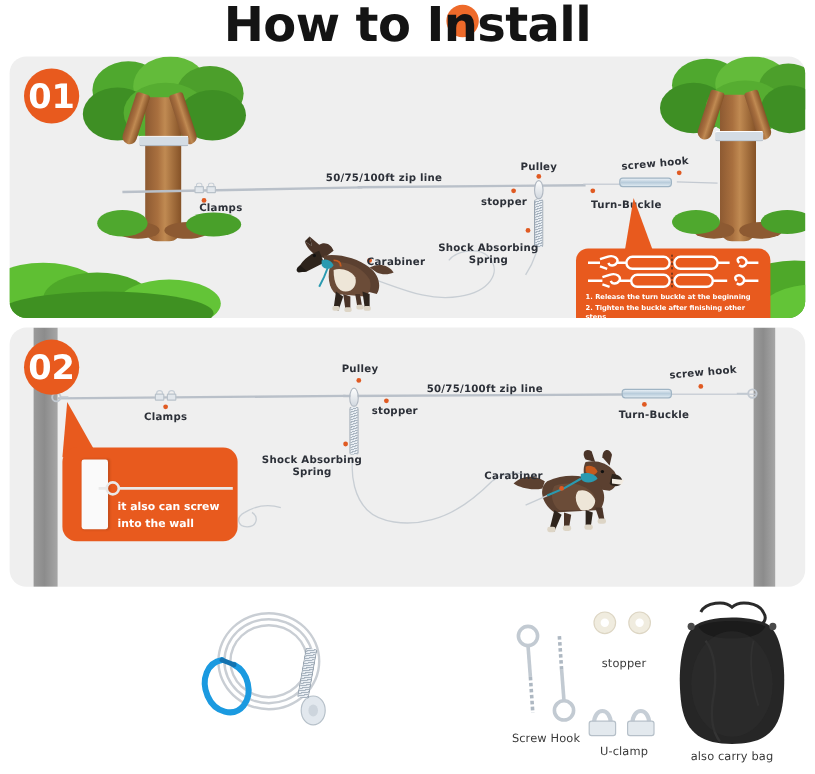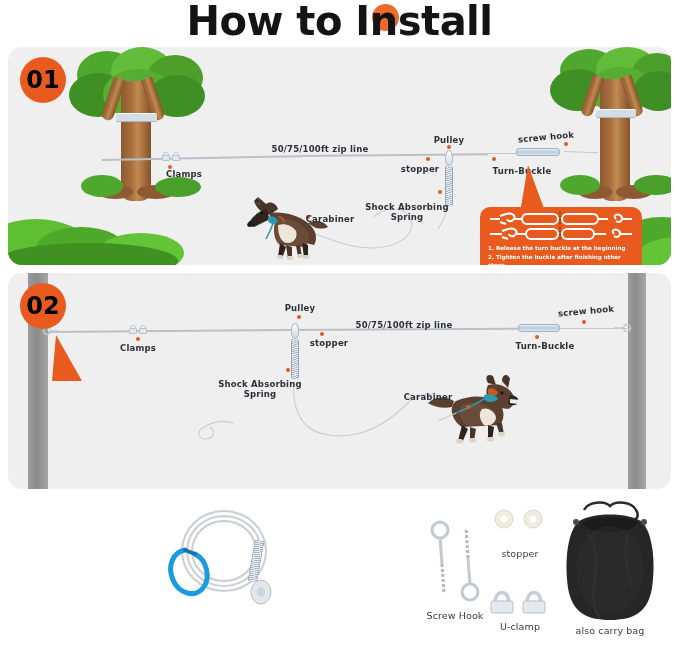--- a/index.html
+++ b/index.html
@@ -47,23 +47,23 @@
   }
   #panel-01 { top: 47px; height: 218px; }
   #panel-02 { top: 273px; height: 216px; }
 
   .badge {
     position: absolute;
     left: 12px; top: 10px;
     width: 46px; height: 46px;
     border-radius: 50%;
     background: #E85A1E;
-    color: #000000;
+    color: #ffffff;
     display: flex; align-items: center; justify-content: center;
-    font-size: 24px; font-weight: bold;
+    font-size: 28px; font-weight: bold;
     letter-spacing: 0px;
     z-index: 20;
     font-family: "DejaVu Sans", sans-serif;
   }
 
   
   .lbl {
     position: absolute;
     font-size: 8.5px;
     font-weight: bold;
@@ -435,20 +435,30 @@
       <path d="M62 16 C 66 14, 70 16, 72 20 C 70 24, 64 24, 62 20 Z" fill="#c55a1e"></path>
       <path d="M58 22 C 64 20, 70 22, 72 26 C 68 30, 60 30, 58 26 Z" fill="#2a9ab0"></path>
       <path d="M58 26 L 44 34 L 30 40" stroke="#2a9ab0" stroke-width="1.8" fill="none"></path>
       <path d="M30 40 L 12 48" stroke="#c8ced4" stroke-width="1.2" fill="none"></path>
     </svg>
   </div>
   <div class="dot" style="left:458px; top:132px;"></div>
   <div class="lbl c" style="left:420px; top:119px;">Carabiner</div>
 
   <div class="callout-tail" style="left:44px; top:62px; border-left:4px solid transparent; border-right:26px solid transparent; border-bottom:46px solid #E85A1E;"></div>
+  <div class="callout" style="left:44px; top:100px; width:146px; height:78px; border-radius:12px;">
+    <div style="position:absolute; left:16px; top:10px; width:22px; height:58px; background:#fafafa; border-radius:2px; box-shadow:1px 0 2px rgba(0,0,0,.15);"></div>
+    <svg style="position:absolute; left:30px; top:26px;" width="115" height="16">
+      <circle cx="12" cy="8" r="5" stroke="#e9e9e9" stroke-width="2.2" fill="none"></circle>
+      <path d="M17 8 L 112 8" stroke="#e9e9e9" stroke-width="2.2"></path>
+      <path d="M0 8 L 8 8" stroke="#e9e9e9" stroke-width="2.2"></path>
+    </svg>
+    <div class="wall-text" style="position:absolute; left:46px; top:44px;">it also can screw</div>
+    <div class="wall-text" style="position:absolute; left:46px; top:58px;">into the wall</div>
+  </div>
 
   <div class="badge">02</div>
 </div>
 
 <div class="products">
 
 
   <div class="prod" style="left:155px; top:5px; width:160px;">
     <div style="position:relative; height:110px;">
       <div class="coil" style="left:26px; top:10px; width:86px; height:82px;"></div>

